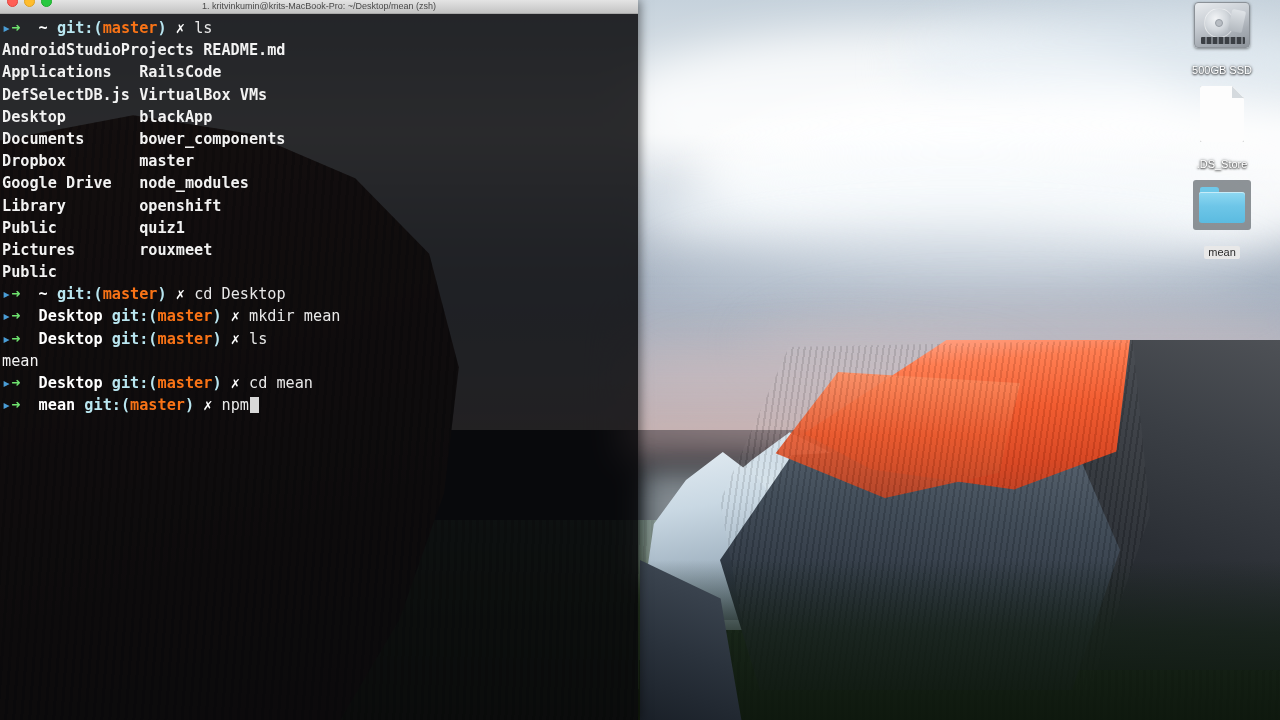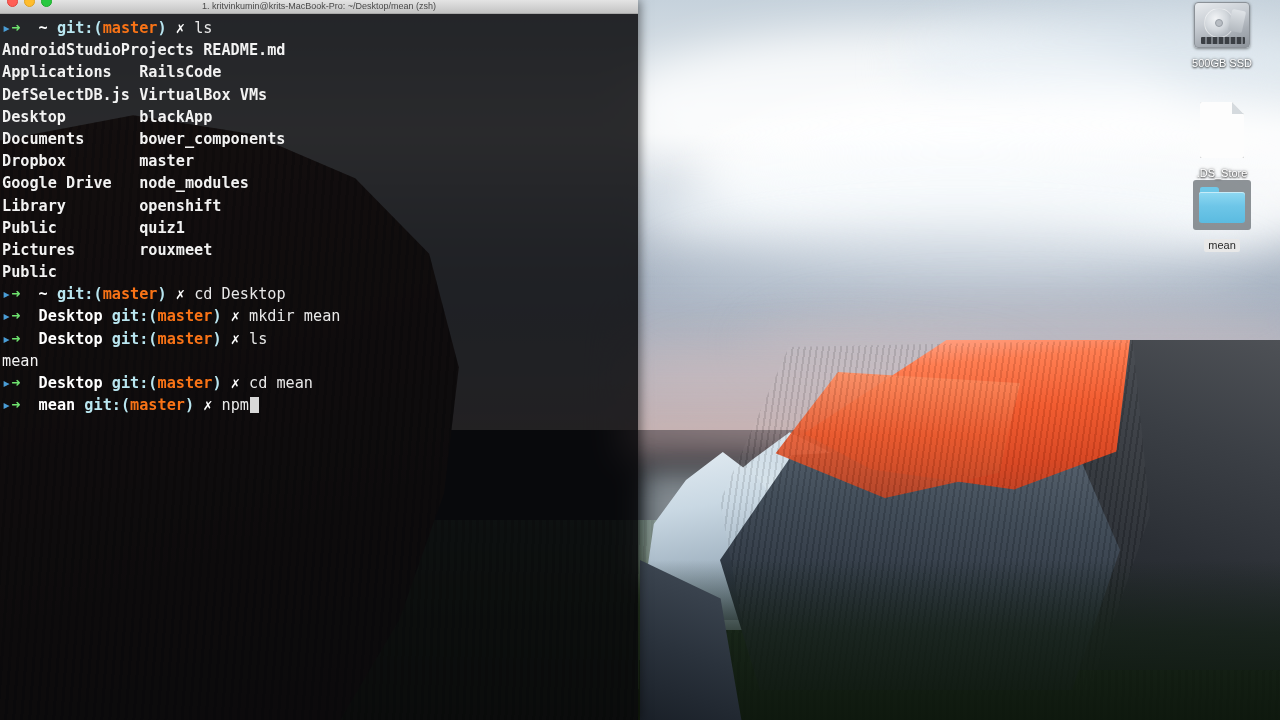--- a/index.html
+++ b/index.html
@@ -141,21 +141,21 @@
     clip-path:polygon(0% 8%, 18% 4%, 34% 7%, 48% 14%, 58% 26%, 62% 44%, 60% 64%, 54% 84%, 46% 100%, 0% 100%);
     opacity:.7;
   }
 
   
   .desk-icon {
     position:absolute; width:84px; text-align:center; cursor:default;
     display:flex; flex-direction:column; align-items:center;
   }
   .desk-icon .ilabel {
-    margin-top:9px; font-family:"Liberation Sans", sans-serif;
+    margin-top:16px; font-family:"Liberation Sans", sans-serif;
     font-size:11px; color:#fff; line-height:13px;
     text-shadow:0 1px 2px rgba(0,0,0,.85), 0 0 3px rgba(0,0,0,.6);
     white-space:nowrap;
   }
   .desk-icon.selected .ilabel {
     background:#e8e8e8; color:#2a2a2a; text-shadow:none;
     border-radius:2px; padding:0 4px;
   }
 
   
@@ -306,21 +306,21 @@
   <div class="desk-icon" style="left:1180px; top:2px;">
     <div class="hd">
       <div class="platter"></div>
       <div class="hub"></div>
       <div class="arm"></div>
       <div class="ports"></div>
     </div>
     <div class="ilabel">500GB SSD</div>
   </div>
 
-  <div class="desk-icon" style="left:1180px; top:102px;text-align:right;">
+  <div class="desk-icon" style="left:1180px; top:86px;text-align:right;">
     <div class="doc">
       <div class="fold"></div>
     </div>
     <div class="ilabel">.DS_Store</div>
   </div>
 
   <div class="desk-icon selected" style="left:1180px; top:180px;">
     <div class="folder-wrap">
       <div class="folder">
         <div class="tab"></div>

